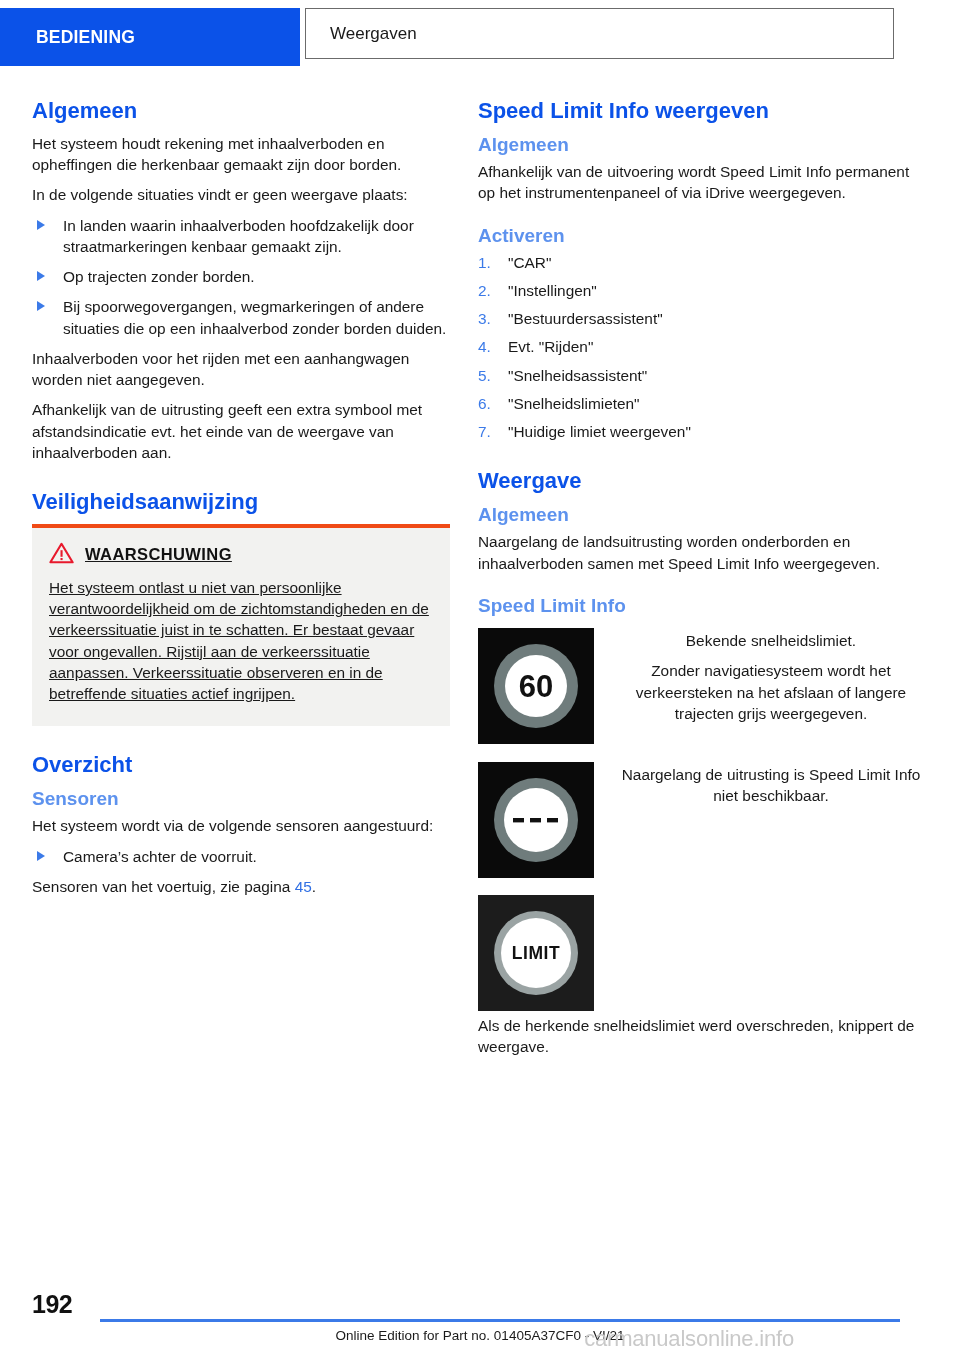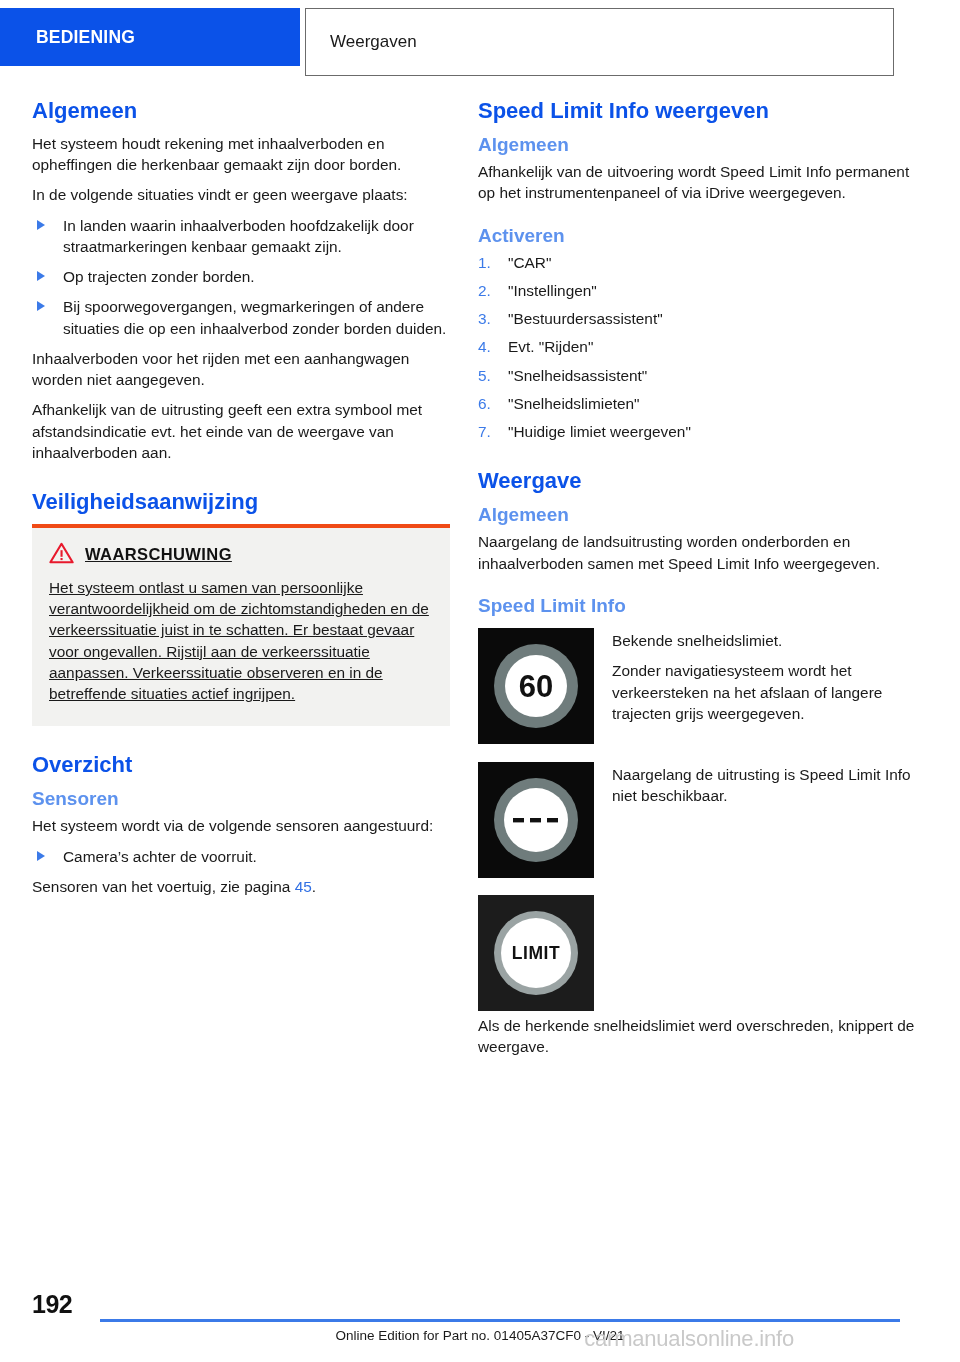--- a/index.html
+++ b/index.html
@@ -39,21 +39,21 @@
     font-size: 17.5px;
     font-weight: bold;
     letter-spacing: 0.2px;
     padding-left: 36px;
   }
   .header-section {
     position: absolute;
     left: 305px;
     top: 0;
     width: 589px;
-    height: 68px;
+    height: 51px;
     border: 1.5px solid #6b6b6b;
     box-sizing: border-box;
     background: #ffffff;
     display: flex;
     align-items: center;
   }
   .header-section span {
     color: #1a1a1a;
     font-size: 17px;
     padding-left: 24px;
@@ -179,20 +179,21 @@
   }
   .figrow .fig { flex: 0 0 auto; }
   .figrow .figtext {
     margin-left: 18px;
     padding-top: 2px;
   }
   .figrow .figtext p {
     font-size: 15.4px;
     line-height: 1.38;
     margin: 0 0 9px 0;
+    text-align: center;
   }
   .figrow .figtext p:last-child { margin-bottom: 0; }
   .fig-standalone { margin-top: 13px; }
   .after-figs { margin-top: 18px; }
 
   
   .footer {
     position: absolute;
     left: 0;
     bottom: 0;
@@ -277,21 +278,21 @@
     <div class="warn-title">
       <span class="warn-icon">
         <svg width="25" height="22" viewBox="0 0 25 22">
           <path d="M12.5 1.8 L23.6 20.3 L1.4 20.3 Z" fill="none" stroke="#e8192c" stroke-width="2.1" stroke-linejoin="round"></path>
           <rect x="11.5" y="8.2" width="2.1" height="6.6" fill="#e8192c"></rect>
           <rect x="11.5" y="16" width="2.1" height="2.1" fill="#e8192c"></rect>
         </svg>
       </span>
       <span class="label">WAARSCHUWING</span>
     </div>
-    <p>Het systeem ontlast u samen van persoonlijke verantwoordelijkheid om de zichtomstandigheden en de verkeerssituatie juist in te schatten. Er bestaat gevaar voor ongevallen. Rijstijl aan de verkeerssituatie aanpassen. Verkeerssituatie observeren en in de betreffende situaties actief ingrijpen.</p>
+    <p>Het systeem ontlast u niet van persoonlijke verantwoordelijkheid om de zichtomstandigheden en de verkeerssituatie juist in te schatten. Er bestaat gevaar voor ongevallen. Rijstijl aan de verkeerssituatie aanpassen. Verkeerssituatie observeren en in de betreffende situaties actief ingrijpen.</p>
   </div>
 
   <h1 class="h-main spaced">Overzicht</h1>
 
   <h2 class="h-sub">Sensoren</h2>
 
   <p class="body">Het systeem wordt via de volgende sensoren aangestuurd:</p>
 
   <ul class="bullets">
     <li>

